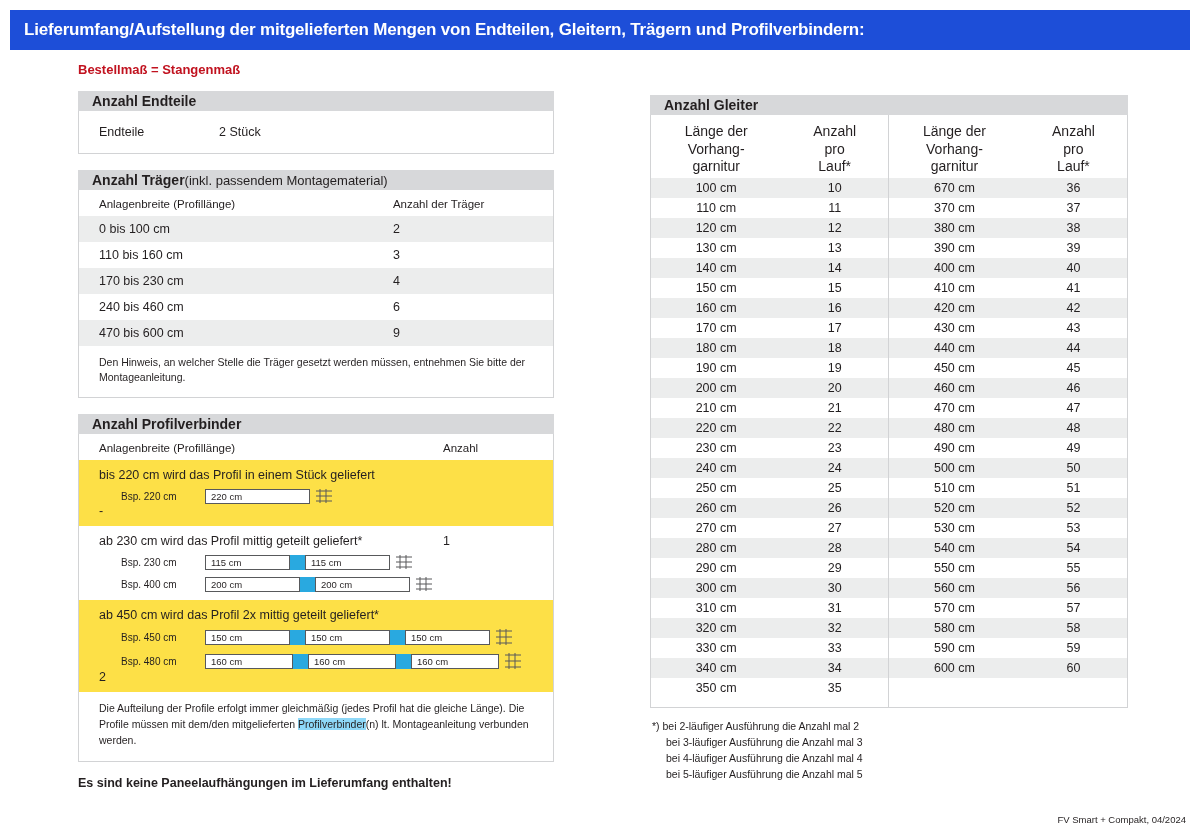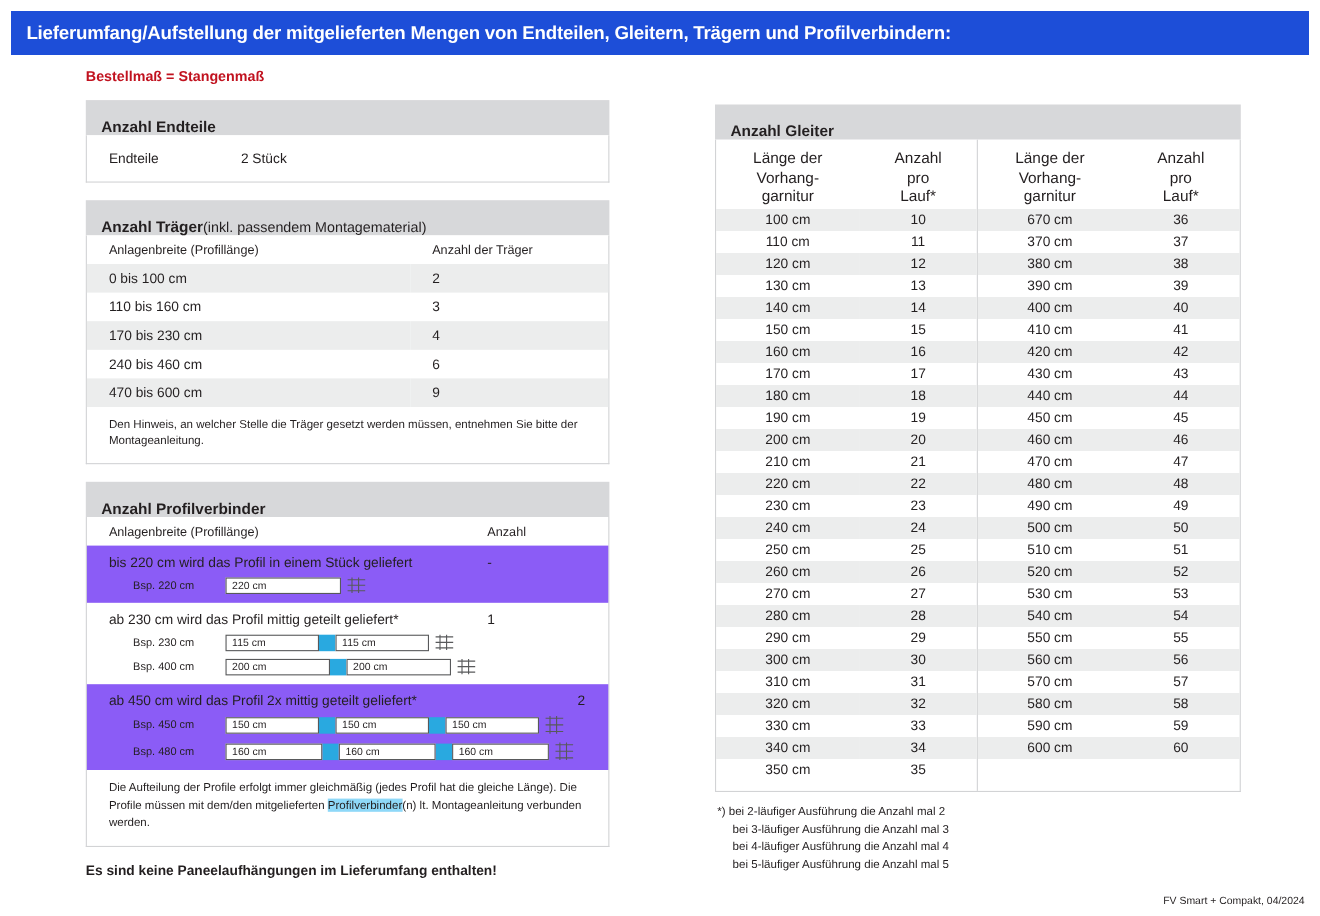--- a/index.html
+++ b/index.html
@@ -26,21 +26,21 @@
 
   
   .left-col{position:absolute;left:78px;top:62px;width:476px;}
   .right-col{position:absolute;left:650px;top:95px;width:478px;}
 
   .subtitle{
     color:#c1121f;font-weight:bold;font-size:13px;margin:0 0 14px 0;
   }
 
   .sec-head{
-    background:#d7d8da;height:32px;display:flex;align-items:flex-end;
+    background:#d7d8da;height:20px;display:flex;align-items:center;
     font-size:14px;font-weight:bold;padding-left:14px;box-sizing:border-box;
   }
   .sec-head .reg{font-weight:normal;font-size:13px;}
 
   .panel{
     border:1px solid #d2d3d5;border-top:none;background:#ffffff;
     box-sizing:border-box;
   }
 
   table{border-collapse:collapse;width:100%;}
@@ -59,21 +59,21 @@
     font-size:10.5px;line-height:1.45;padding:9px 20px 12px 20px;color:#231f20;
   }
 
   
   .pv-head{display:flex;padding:8px 20px 6px 20px;font-size:11.5px;}
   .pv-head .l{flex:1;}
   .pv-head .r{width:90px;text-align:left;}
   .pv-row{
     display:flex;align-items:flex-start;padding:8px 20px 8px 20px;font-size:12.5px;
   }
-  .pv-row.shade{background:#8b5cf6;}
+  .pv-row.shade{background:#fde047;flex-direction:column;}
   .pv-row .l{flex:1;}
   .pv-row .r{width:90px;text-align:left;}
   .pv-lbl{font-size:10px;padding-left:22px;width:84px;display:inline-block;}
 
   .bar-line{display:flex;align-items:center;margin-top:6px;}
   .bar{
     height:15px;border:1px solid #58595b;background:#ffffff;
     display:flex;align-items:center;box-sizing:border-box;position:relative;
   }
   .bar span{font-size:9.5px;padding-left:5px;color:#231f20;}

